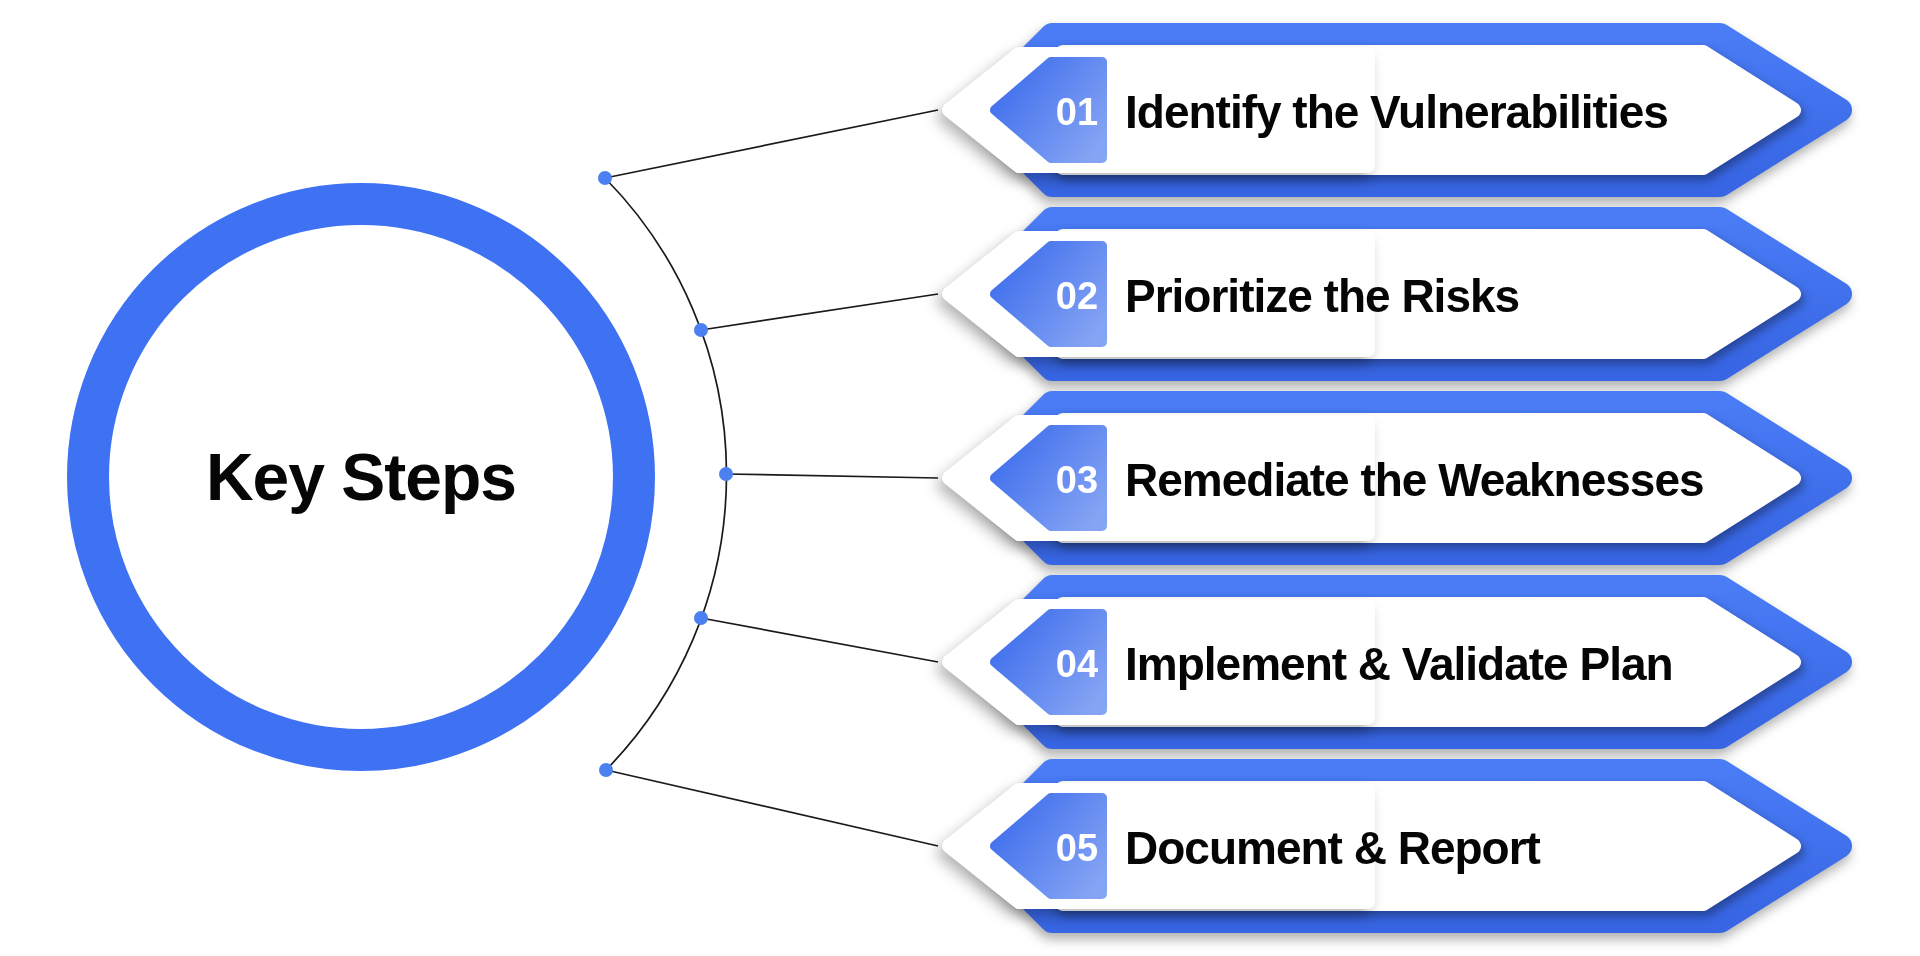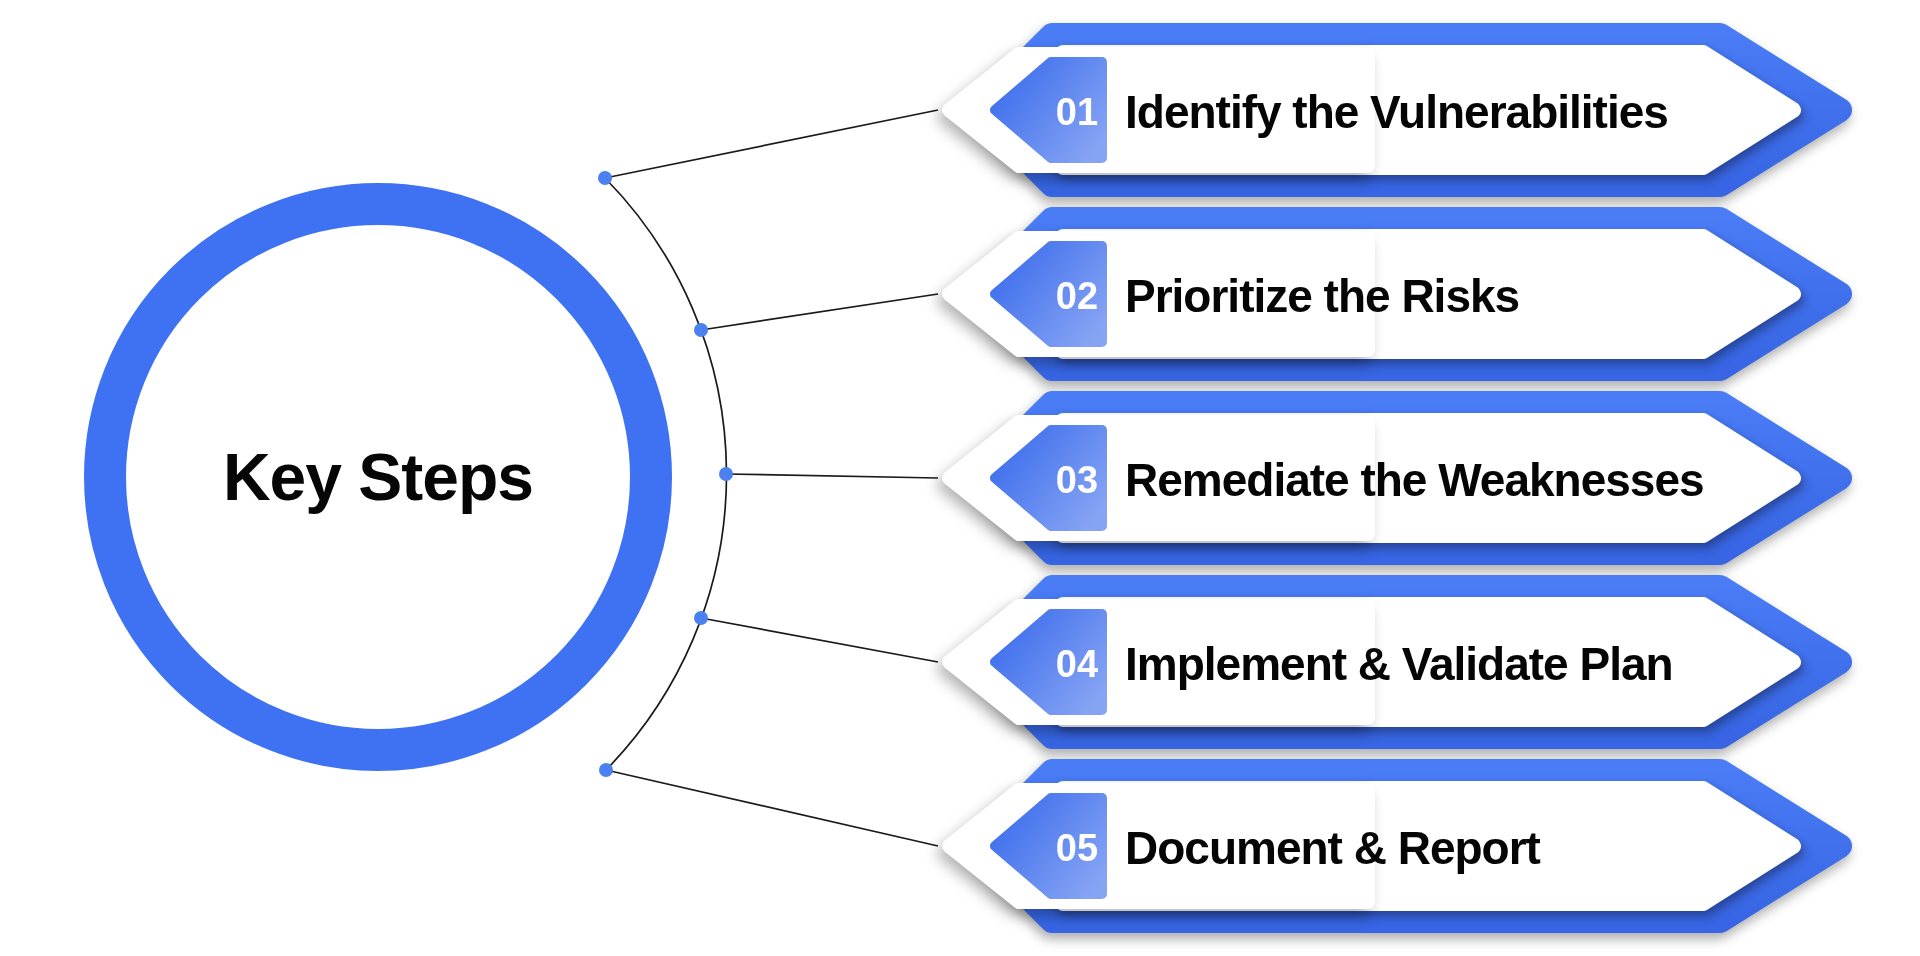--- a/index.html
+++ b/index.html
@@ -10,21 +10,21 @@
     position: relative;
     width: 1920px;
     height: 956px;
     background: #ffffff;
     overflow: hidden;
   }
 
   
   .key-circle {
     position: absolute;
-    left: 84px;
+    left: 67px;
     top: 183px;
     width: 588px;
     height: 588px;
     border: 42px solid #3E72F3;
     border-radius: 50%;
     display: flex;
     align-items: center;
     justify-content: center;
     text-align: center;
   }

